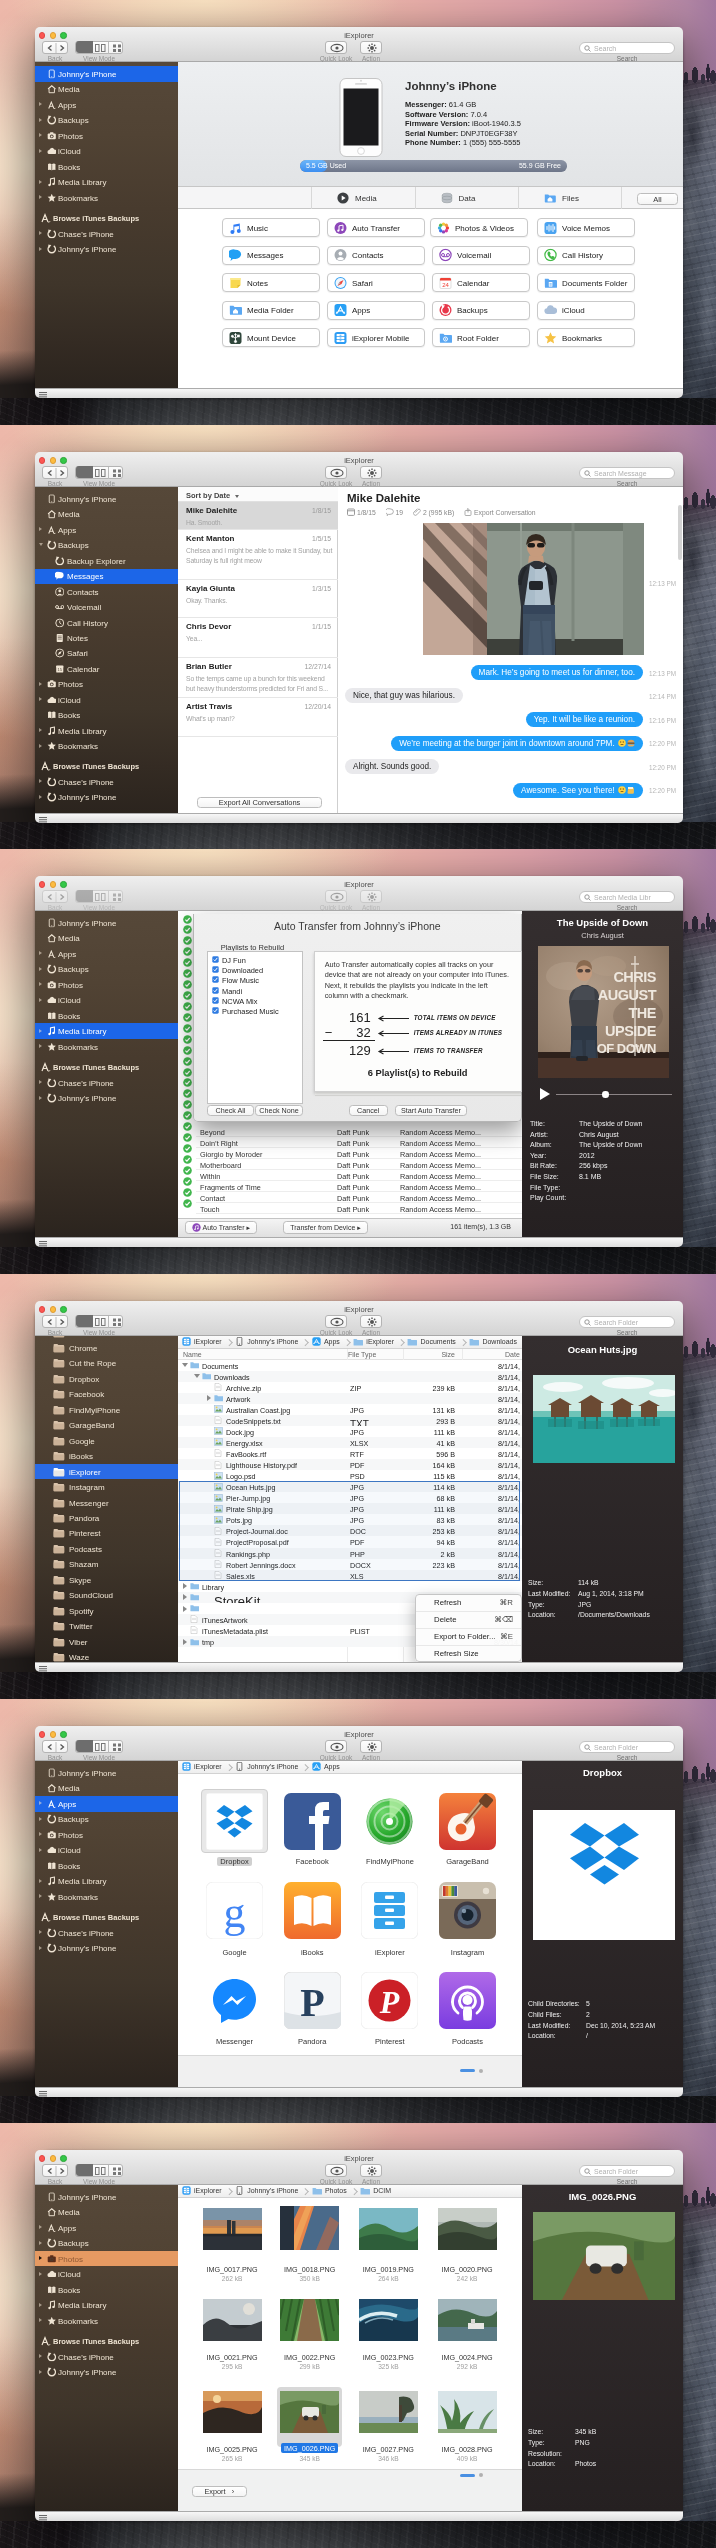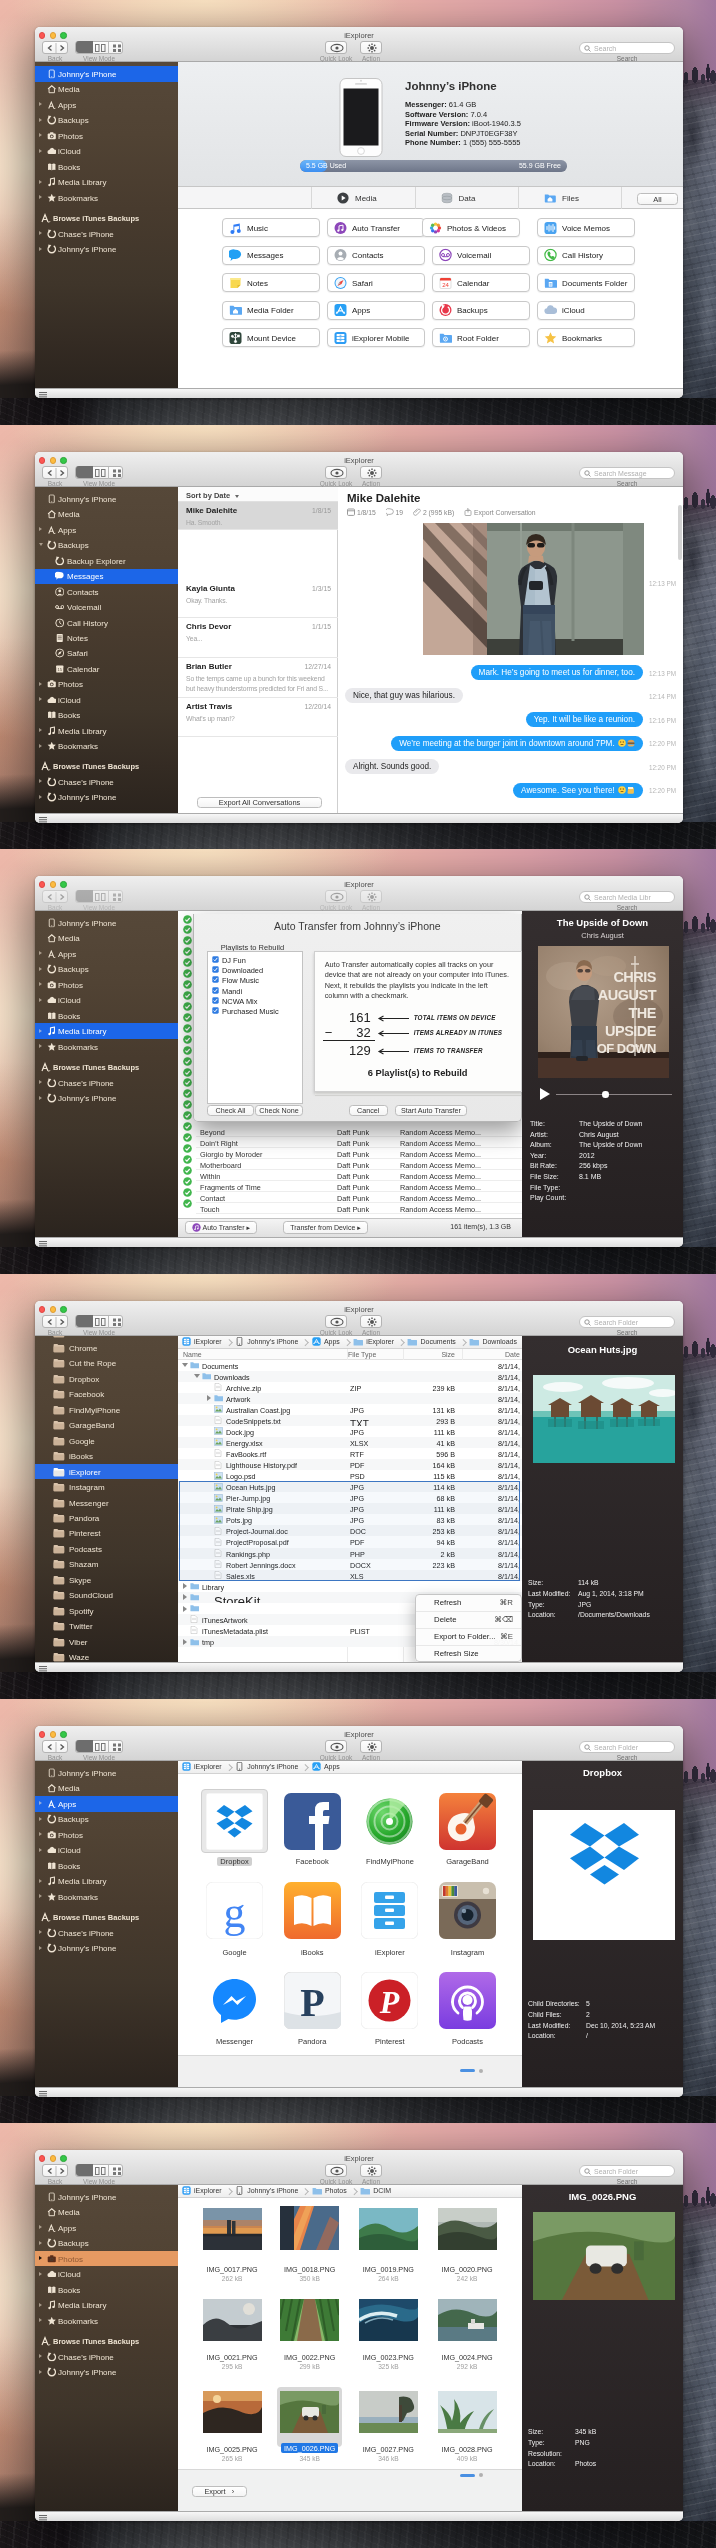--- a/index.html
+++ b/index.html
@@ -25,21 +25,21 @@
 .rcliff:after{content:"";position:absolute;left:0;right:0;top:-16px;height:24px;background:
  radial-gradient(4px 10px at 6px 14px,#3c3648 60%,rgba(0,0,0,0) 61%),
  radial-gradient(5px 14px at 15px 11px,#352f40 60%,rgba(0,0,0,0) 61%),
  radial-gradient(4px 9px at 23px 15px,#3c3648 60%,rgba(0,0,0,0) 61%),
  radial-gradient(3px 16px at 28px 9px,#30293c 60%,rgba(0,0,0,0) 61%),
  radial-gradient(5px 11px at 33px 13px,#352f40 60%,rgba(0,0,0,0) 61%)}
 .btrocks{position:absolute;left:0;right:0;bottom:0;height:27px;background:linear-gradient(90deg,#1b1719 0%,#1a161b 9%,#3e4146 16%,#53565b 26%,#56595e 38%,#4a4d52 48%,#36383d 58%,#26272c 68%,#1f2025 80%,#141518 100%)}
 .btrocks:before{content:"";position:absolute;inset:0;background:
  repeating-linear-gradient(95deg,rgba(255,255,255,.05) 0 2px,rgba(0,0,0,0) 2px 7px,rgba(0,0,0,.10) 7px 9px,rgba(0,0,0,0) 9px 14px),
  repeating-linear-gradient(23deg,rgba(255,255,255,.035) 0 1px,rgba(0,0,0,0) 1px 6px)}
-.win{position:absolute;left:35px;top:27px;width:648px;height:371px;border-radius:5px;background:#fff;box-shadow:0 18px 45px 8px rgba(0,0,0,.5),0 1px 3px rgba(0,0,0,.4);font-size:8px}
+.win{position:absolute;left:35px;top:27px;width:648px;height:371px;border-radius:16px;background:#fff;box-shadow:0 18px 45px 8px rgba(0,0,0,.5),0 1px 3px rgba(0,0,0,.4);font-size:8px}
 .tbar{position:absolute;left:0;top:0;right:0;height:35px;border-radius:5px 5px 0 0;background:linear-gradient(#efefef,#d4d4d4);border-bottom:1px solid #a9a9a9}
 .tl{position:absolute;top:5px;width:6.5px;height:6.5px;border-radius:50%}
 .tl1{left:3.5px;background:#fc5753;border:.5px solid #df4744}
 .tl2{left:14.5px;background:#fdbc40;border:.5px solid #de9c34}
 .tl3{left:25px;background:#34c748;border:.5px solid #2aa737}
 .wtitle{position:absolute;top:3.5px;left:0;right:0;text-align:center;font-size:7.5px;color:#4c4c4c}
 .tbtn{position:absolute;top:13.5px;height:13px;background:linear-gradient(#fdfdfd,#f2f2f2);border:.5px solid #b4b4b4;border-radius:3px}
 .tlab{position:absolute;top:27.5px;font-size:6.5px;color:#909090;text-align:center}
 .bf{left:7px;width:26px}
 .vm{left:40px;width:48px}
@@ -198,21 +198,21 @@
         </div>
 <div class="gbtn" style="left:149px;top:156.0px;width:98px;height:19px">
           <svg width="13" height="13" viewBox="0 0 13 13">
             <circle cx="6.5" cy="6.5" r="6" fill="#8d47ba"></circle>
             <path d="M5 9.2 V4.4 L9 3.6 V8.4" stroke="#fff" stroke-width="1" fill="none"></path>
             <circle cx="4.3" cy="9.2" r="1.1" fill="#fff"></circle>
             <circle cx="8.3" cy="8.4" r="1.1" fill="#fff"></circle>
           </svg>
           <span class="lb">Auto Transfer</span>
         </div>
-<div class="gbtn" style="left:244px;top:156.0px;width:98px;height:19px">
+<div class="gbtn" style="left:252px;top:156.0px;width:98px;height:19px">
           <svg width="13" height="13" viewBox="0 0 13 13">
             <g>
               <circle cx="6.5" cy="2.6" r="1.7" fill="#f5c93b"></circle>
               <circle cx="9.3" cy="3.8" r="1.7" fill="#f09b37"></circle>
               <circle cx="10.4" cy="6.5" r="1.7" fill="#ef4136"></circle>
               <circle cx="9.3" cy="9.2" r="1.7" fill="#d6399b"></circle>
               <circle cx="6.5" cy="10.4" r="1.7" fill="#8d47ba"></circle>
               <circle cx="3.7" cy="9.2" r="1.7" fill="#3a6ff0"></circle>
               <circle cx="2.6" cy="6.5" r="1.7" fill="#36aae0"></circle>
               <circle cx="3.7" cy="3.8" r="1.7" fill="#5cb94c"></circle>
@@ -551,20 +551,28 @@
   <div class="main">
         <div class="abs" style="left:0;top:0;width:160px;height:326px;background:#fff;border-right:.5px solid #cfcfcf"></div>
 <div class="abs" style="left:0;top:0;width:160px;height:15px;background:#fbfbfb;border-bottom:.5px solid #e0e0e0"></div>
 <div class="abs" style="left:8px;top:3.5px;font-size:7.5px;font-weight:bold;color:#444">Sort by Date</div>
 <div class="abs" style="left:57px;top:8px;width:0;height:0;border-top:3.5px solid #666;border-left:2.8px solid transparent;border-right:2.8px solid transparent"></div>
 <div class="abs" style="left:0;top:15px;width:160px;height:28px;background:#d8d8d8;border-bottom:.5px solid #e6e6e6">
           <div class="abs" style="left:8px;top:4px;font-size:8px;font-weight:bold;color:#222">Mike Dalehite</div>
           <div class="abs" style="right:7px;top:4.5px;font-size:6.8px;color:#9a9a9a">1/8/15</div>
           <div class="abs" style="left:8px;top:14px;font-size:6.8px;color:#a3a3a3;line-height:9.2px;width:152px;letter-spacing:-.15px;overflow:hidden">
             <div style="margin-top:1.5px;white-space:nowrap">Ha. Smooth.</div>
+          </div>
+        </div>
+<div class="abs" style="left:0;top:43px;width:160px;height:50px;border-bottom:.5px solid #e6e6e6">
+          <div class="abs" style="left:8px;top:4px;font-size:8px;font-weight:bold;color:#222">Kent Manton</div>
+          <div class="abs" style="right:7px;top:4.5px;font-size:6.8px;color:#9a9a9a">1/5/15</div>
+          <div class="abs" style="left:8px;top:14px;font-size:6.8px;color:#a3a3a3;line-height:9.2px;width:152px;letter-spacing:-.15px;overflow:hidden">
+            <div style="margin-top:1.5px;white-space:nowrap">Chelsea and I might be able to make it Sunday, but</div>
+            <div style="margin-top:1.5px;white-space:nowrap">Saturday is full right meow</div>
           </div>
         </div>
 <div class="abs" style="left:0;top:93px;width:160px;height:38px;border-bottom:.5px solid #e6e6e6">
           <div class="abs" style="left:8px;top:4px;font-size:8px;font-weight:bold;color:#222">Kayla Giunta</div>
           <div class="abs" style="right:7px;top:4.5px;font-size:6.8px;color:#9a9a9a">1/3/15</div>
           <div class="abs" style="left:8px;top:14px;font-size:6.8px;color:#a3a3a3;line-height:9.2px;width:152px;letter-spacing:-.15px;overflow:hidden">
             <div style="margin-top:1.5px;white-space:nowrap">Okay. Thanks.</div>
           </div>
         </div>
 <div class="abs" style="left:0;top:131px;width:160px;height:40px;border-bottom:.5px solid #e6e6e6">

